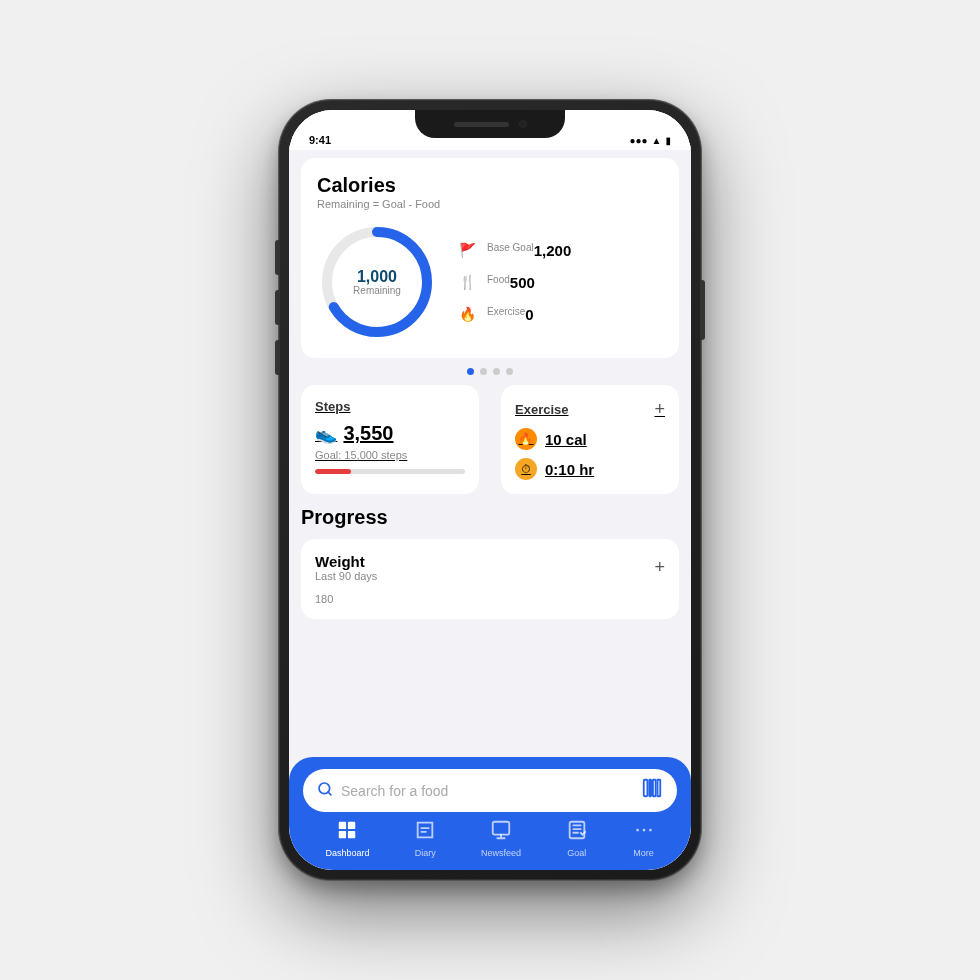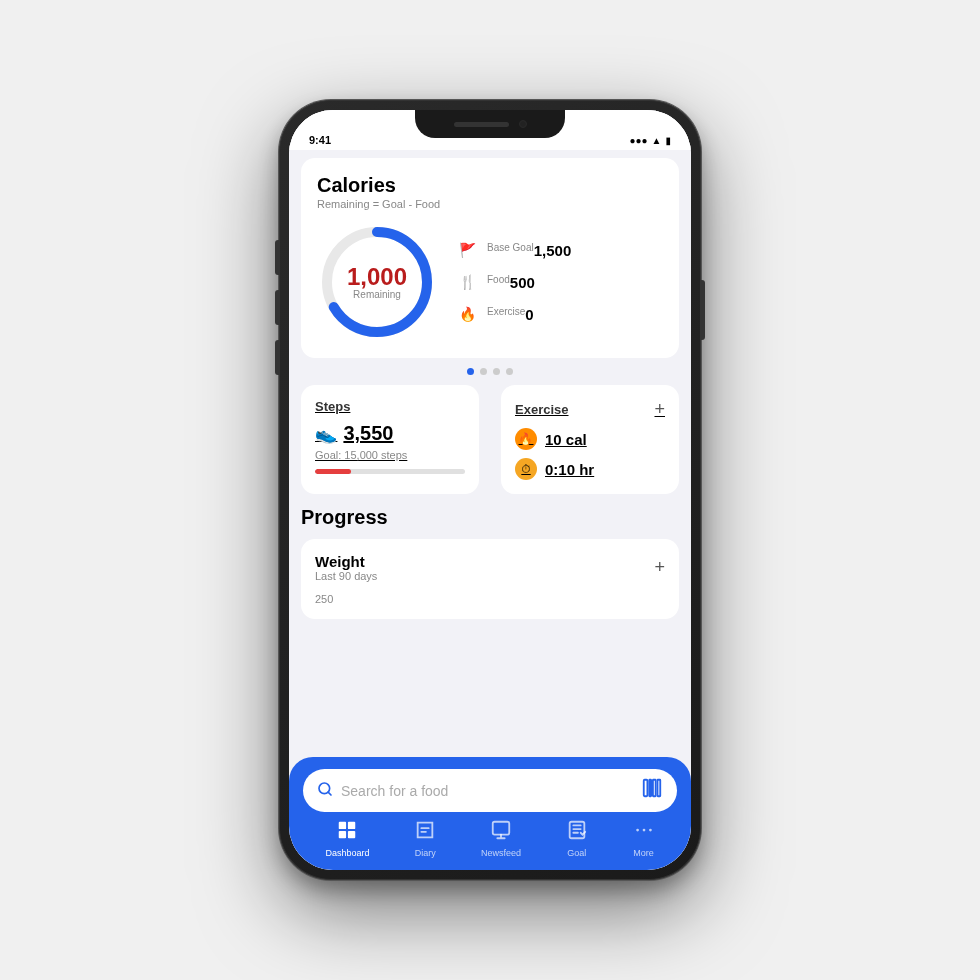--- a/index.html
+++ b/index.html
@@ -173,23 +173,23 @@
 
     .donut-center {
       position: absolute;
       top: 50%;
       left: 50%;
       transform: translate(-50%, -50%);
       text-align: center;
     }
 
     .donut-value {
-      font-size: 24px;
+      font-size: 16px;
       font-weight: 700;
-      color: #b91c1c;
+      color: #0c4a6e;
       line-height: 1;
     }
 
     .donut-label {
       font-size: 10px;
       color: #888;
     }
 
     .calories-stats {
       flex: 1;
@@ -500,21 +500,21 @@
               <div class="donut-value">1,000</div>
               <div class="donut-label">Remaining</div>
             </div>
           </div>
 
           <div class="calories-stats">
             <div class="stat-row">
               <div class="stat-icon">🚩</div>
               <div class="stat-info">
                 <span class="stat-label">Base Goal</span>
-                <span class="stat-value">1,500</span>
+                <span class="stat-value">1,200</span>
               </div>
             </div>
             <div class="stat-row">
               <div class="stat-icon">🍴</div>
               <div class="stat-info">
                 <span class="stat-label">Food</span>
                 <span class="stat-value">500</span>
               </div>
             </div>
             <div class="stat-row">
@@ -573,21 +573,21 @@
       <div class="progress-section">
         <div class="progress-heading">Progress</div>
         <div class="weight-card">
           <div class="weight-header">
             <div>
               <div class="weight-title">Weight</div>
               <div class="weight-subtitle">Last 90 days</div>
             </div>
             <span class="metric-plus">+</span>
           </div>
-          <div class="weight-value-label">250</div>
+          <div class="weight-value-label">180</div>
         </div>
       </div>
 
       <div class="bottom-blue">
         <div class="search-bar">
           <span class="search-icon-svg">
             <svg width="16" height="16" viewBox="0 0 24 24" fill="none" stroke="#2563eb" stroke-width="2.5" stroke-linecap="round" stroke-linejoin="round">
               <circle cx="11" cy="11" r="8"></circle>
               <line x1="21" y1="21" x2="16.65" y2="16.65"></line>
             </svg>

